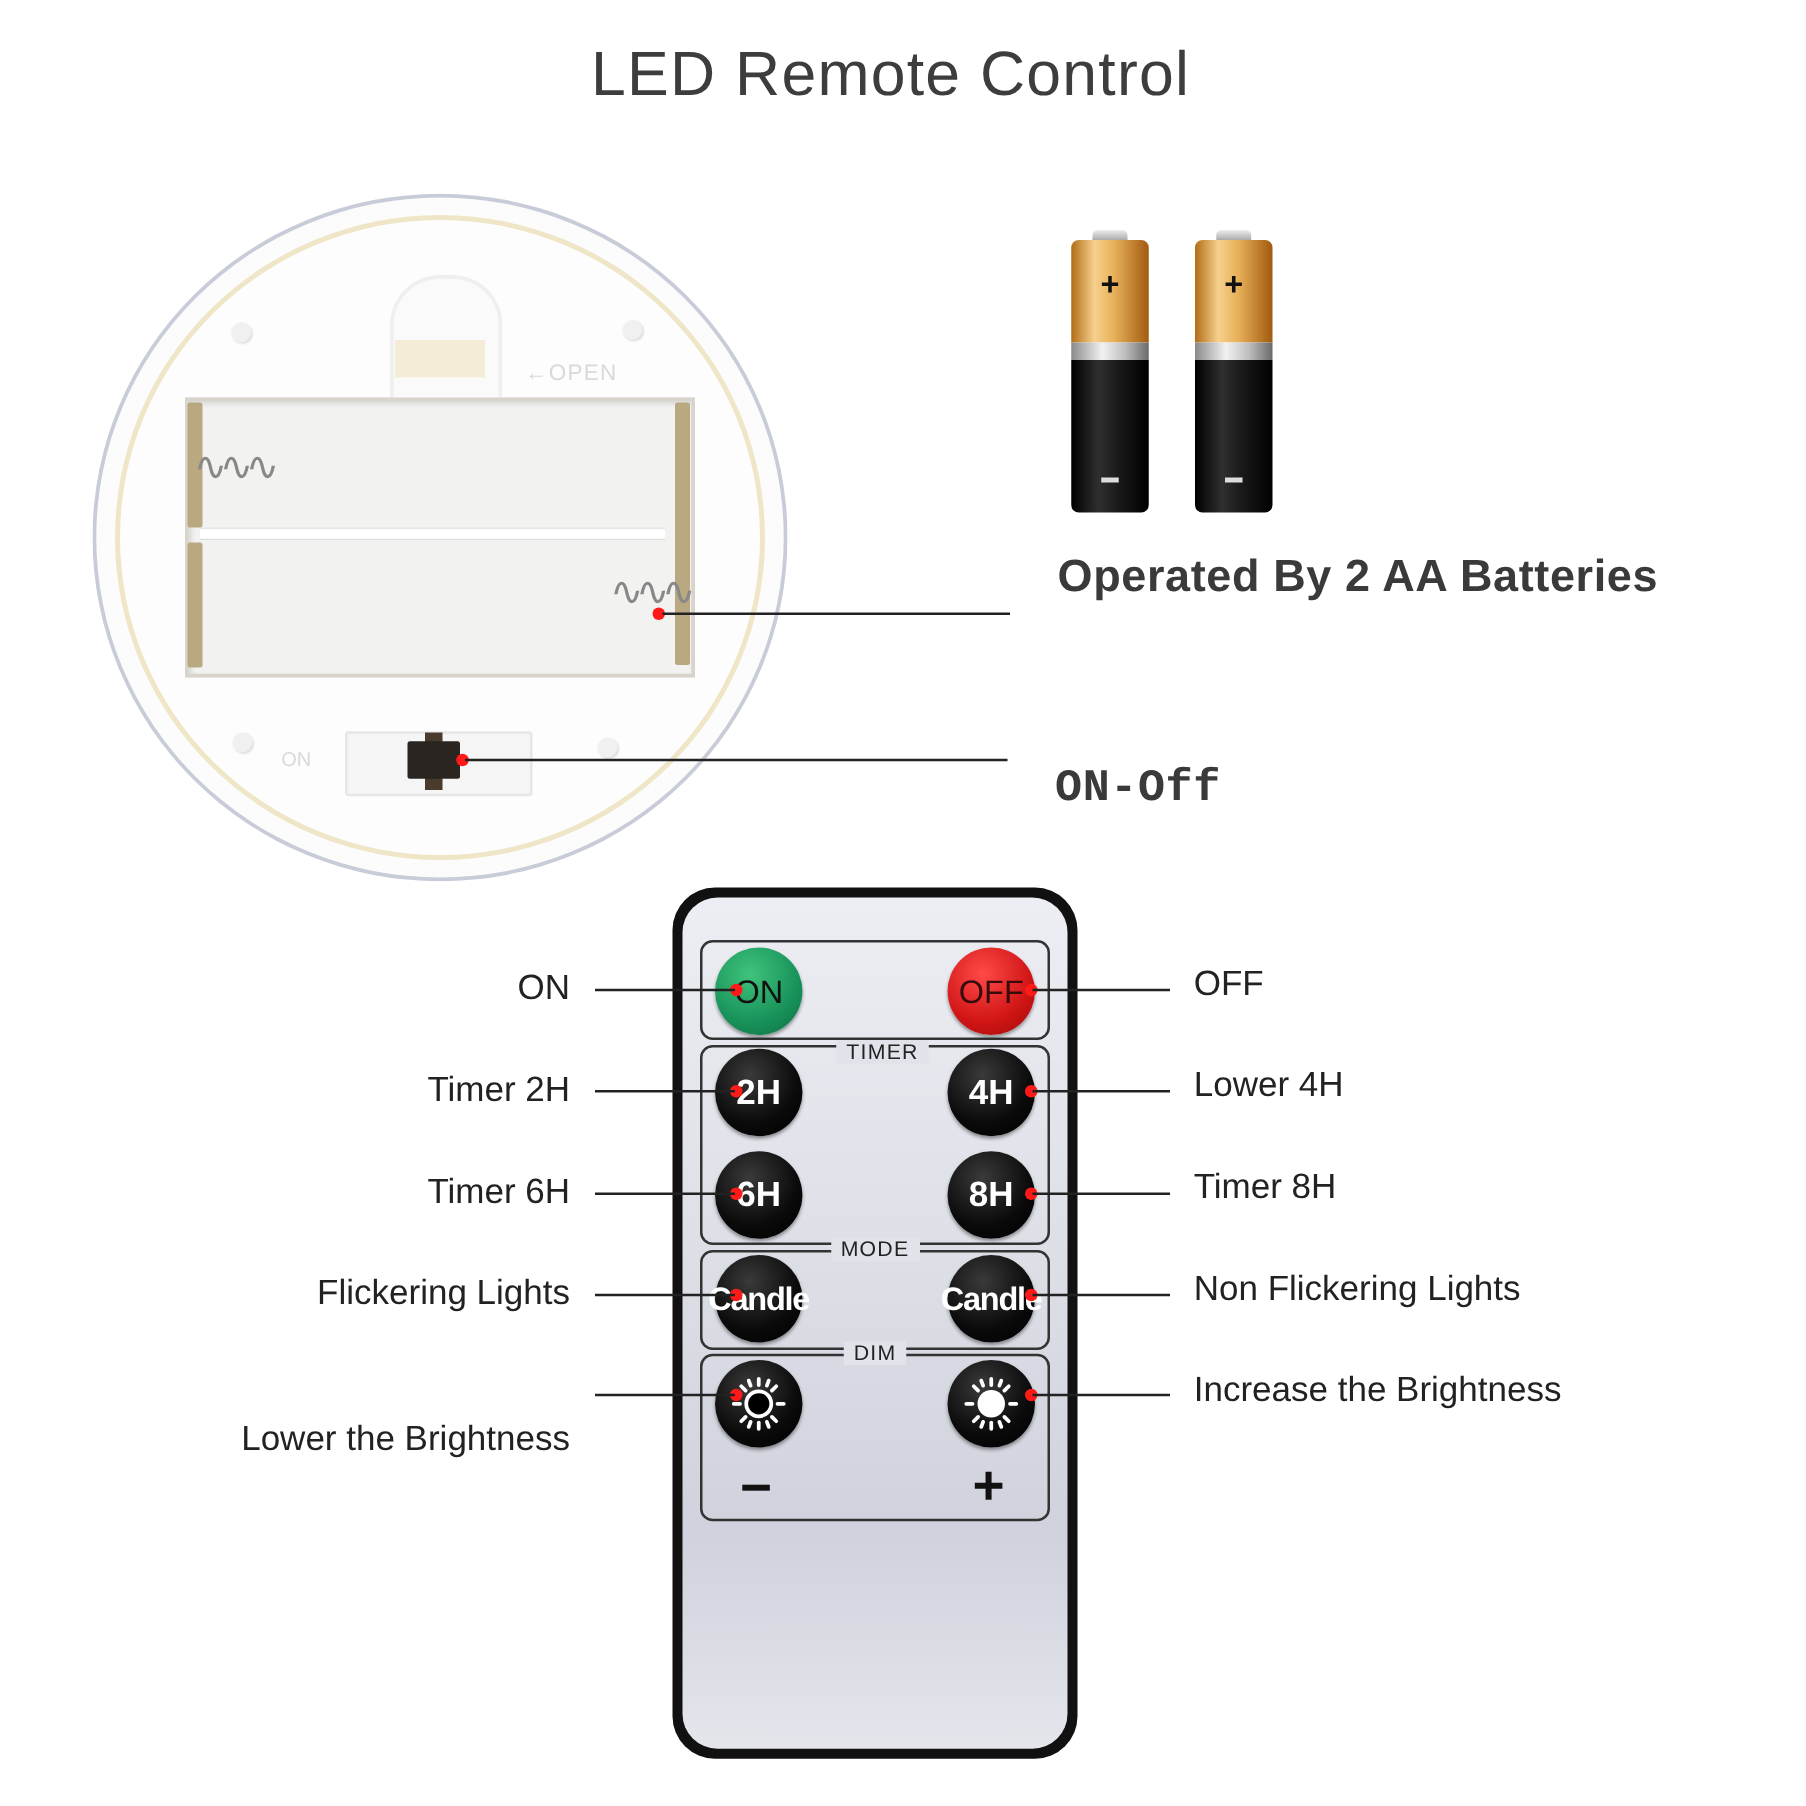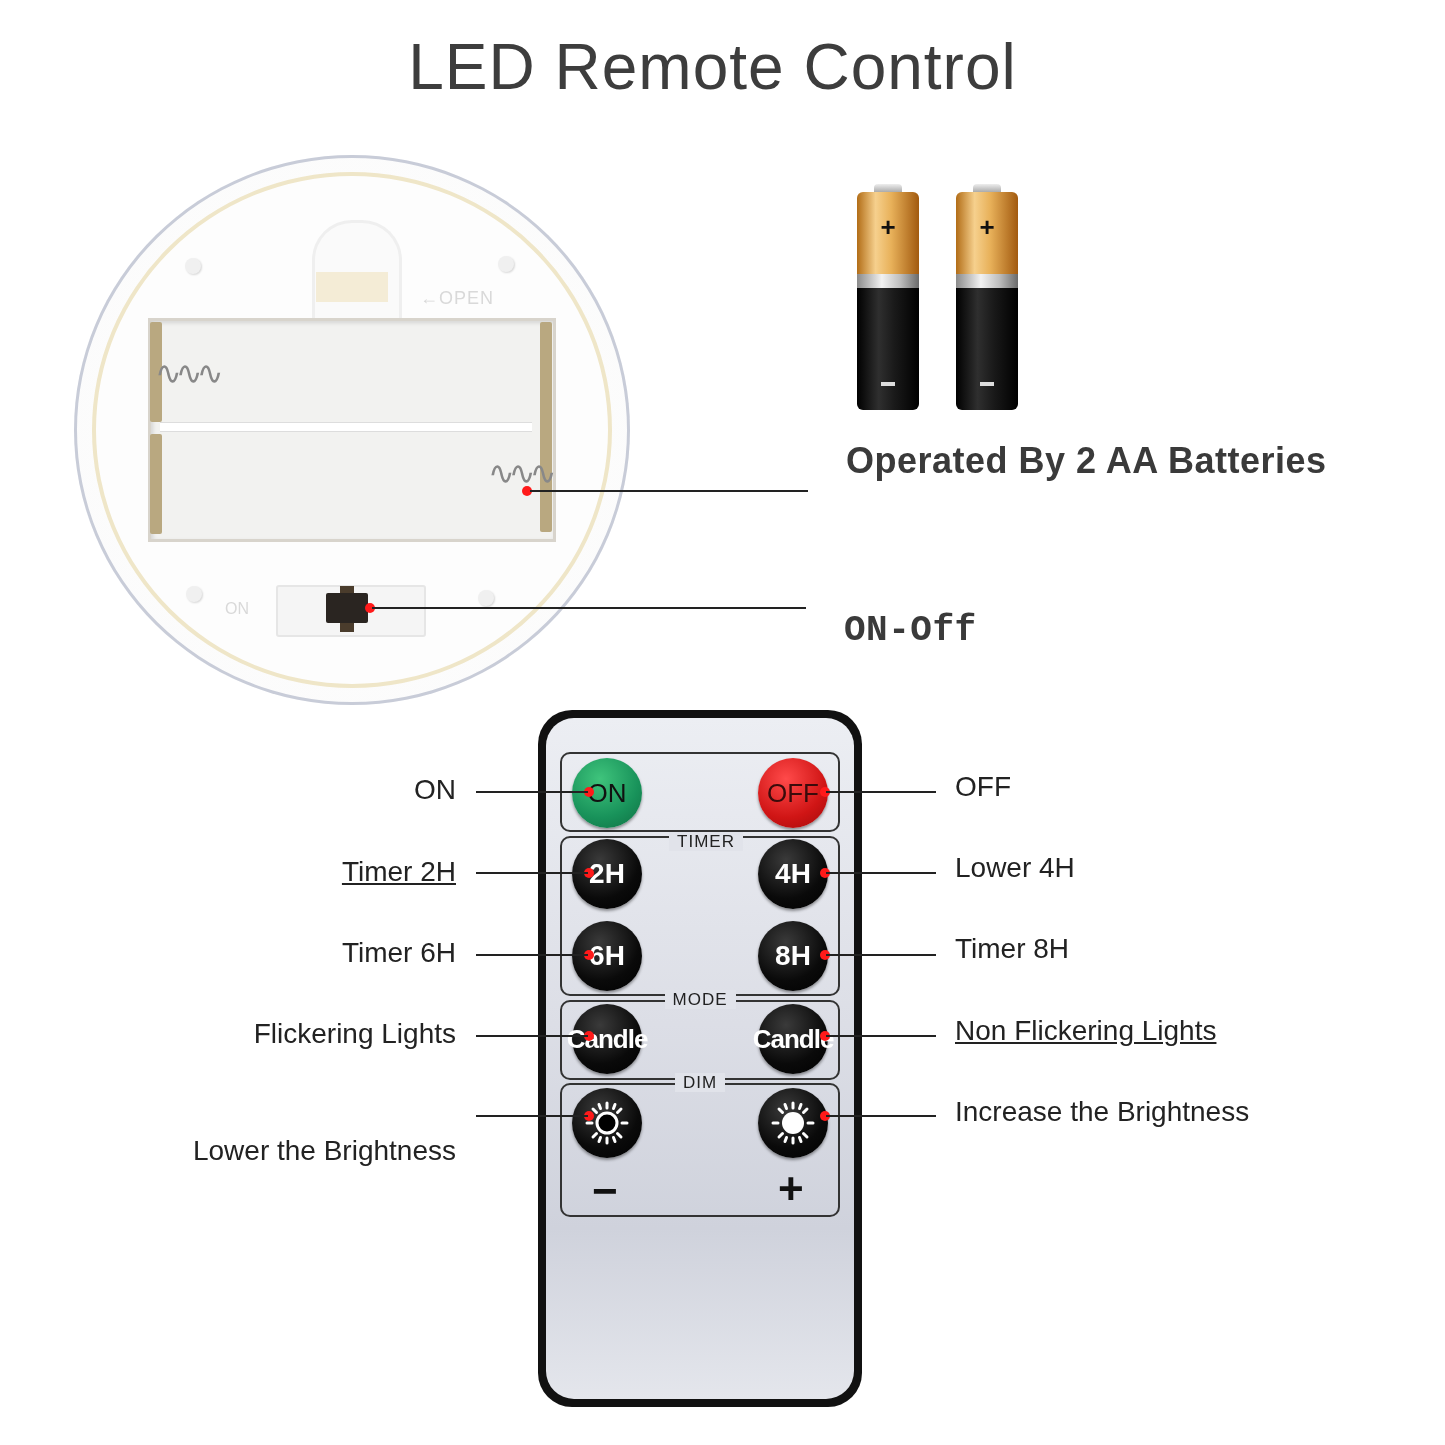--- a/index.html
+++ b/index.html
@@ -1,20 +1,20 @@
 <!DOCTYPE html>
 <html><head>
 <meta charset="utf-8">
 <style>
   * { box-sizing: border-box; margin: 0; padding: 0; }
   html, body { width: 1445px; height: 1445px; background: #ffffff; overflow: hidden; }
   body { position: relative; font-family: "Liberation Sans", sans-serif; color: #333; }
   .abs { position: absolute; }
 
-  .title { left: 0; top: 30px; width: 1425px; text-align: center; font-size: 64px; color: #3d3d3d; letter-spacing: 1px; }
+  .title { left: 0; top: 30px; width: 1425px; text-align: center; font-size: 50px; color: #3d3d3d; letter-spacing: 1px; }
 
   
   .disc { left: 74px; top: 155px; width: 556px; height: 550px; border-radius: 50%;
           background: radial-gradient(circle at 50% 50%, #ffffff 0%, #fbfbfb 80%, #f4efe0 87%, #eeeae0 89%, #c9ccd8 92%, #b8bccb 100%);
           box-shadow: inset 0 0 0 3px #c8ccd8; }
   .disc-inner { left: 92px; top: 172px; width: 520px; height: 516px; border-radius: 50%; border: 4px solid #efe6c8; background: #fdfdfd; }
   .compartment { left: 148px; top: 318px; width: 408px; height: 224px; background: #f2f2f0; border: 3px solid #d8d4cc; box-shadow: inset 2px 2px 4px rgba(0,0,0,0.12); }
   .divider { left: 160px; top: 422px; width: 372px; height: 10px; background: #ffffff; border-top: 1px solid #ddd; border-bottom: 1px solid #ddd; }
   .notch { left: 312px; top: 220px; width: 90px; height: 100px; border: 3px solid #efefef; border-bottom: none; border-radius: 40px 40px 0 0; background: #fafafa; }
   .notch-hole { left: 316px; top: 272px; width: 72px; height: 30px; background: #f4ecd6; }
@@ -196,22 +196,22 @@
 <div class="abs leader" style="left:476px;top:1035px;width:112px;"></div>
 <div class="abs leader" style="left:476px;top:1115px;width:112px;"></div>
 
 <div class="abs leader" style="left:826px;top:791px;width:110px;"></div>
 <div class="abs leader" style="left:826px;top:872px;width:110px;"></div>
 <div class="abs leader" style="left:826px;top:954px;width:110px;"></div>
 <div class="abs leader" style="left:826px;top:1035px;width:110px;"></div>
 <div class="abs leader" style="left:826px;top:1115px;width:110px;"></div>
 
 <div class="abs label-left" style="left:136px;top:774px;">ON</div>
-<div class="abs label-left" style="left:136px;top:856px;text-decoration:underline;">Timer 2H</div>
+<div class="abs label-left" style="left:136px;top:856px;">Timer 2H</div>
 <div class="abs label-left" style="left:136px;top:937px;">Timer 6H</div>
 <div class="abs label-left" style="left:136px;top:1018px;">Flickering Lights</div>
 <div class="abs label-left" style="left:136px;top:1099px;margin-top:36px;">Lower the Brightness</div>
 
 <div class="abs label-right" style="left:955px;top:771px;">OFF</div>
 <div class="abs label-right" style="left:955px;top:852px;">Lower 4H</div>
 <div class="abs label-right" style="left:955px;top:933px;">Timer 8H</div>
-<div class="abs label-right" style="left:955px;top:1015px;text-decoration:underline;">Non Flickering Lights</div>
+<div class="abs label-right" style="left:955px;top:1015px;">Non Flickering Lights</div>
 <div class="abs label-right" style="left:955px;top:1096px;">Increase the Brightness</div>
 
 </body></html>

